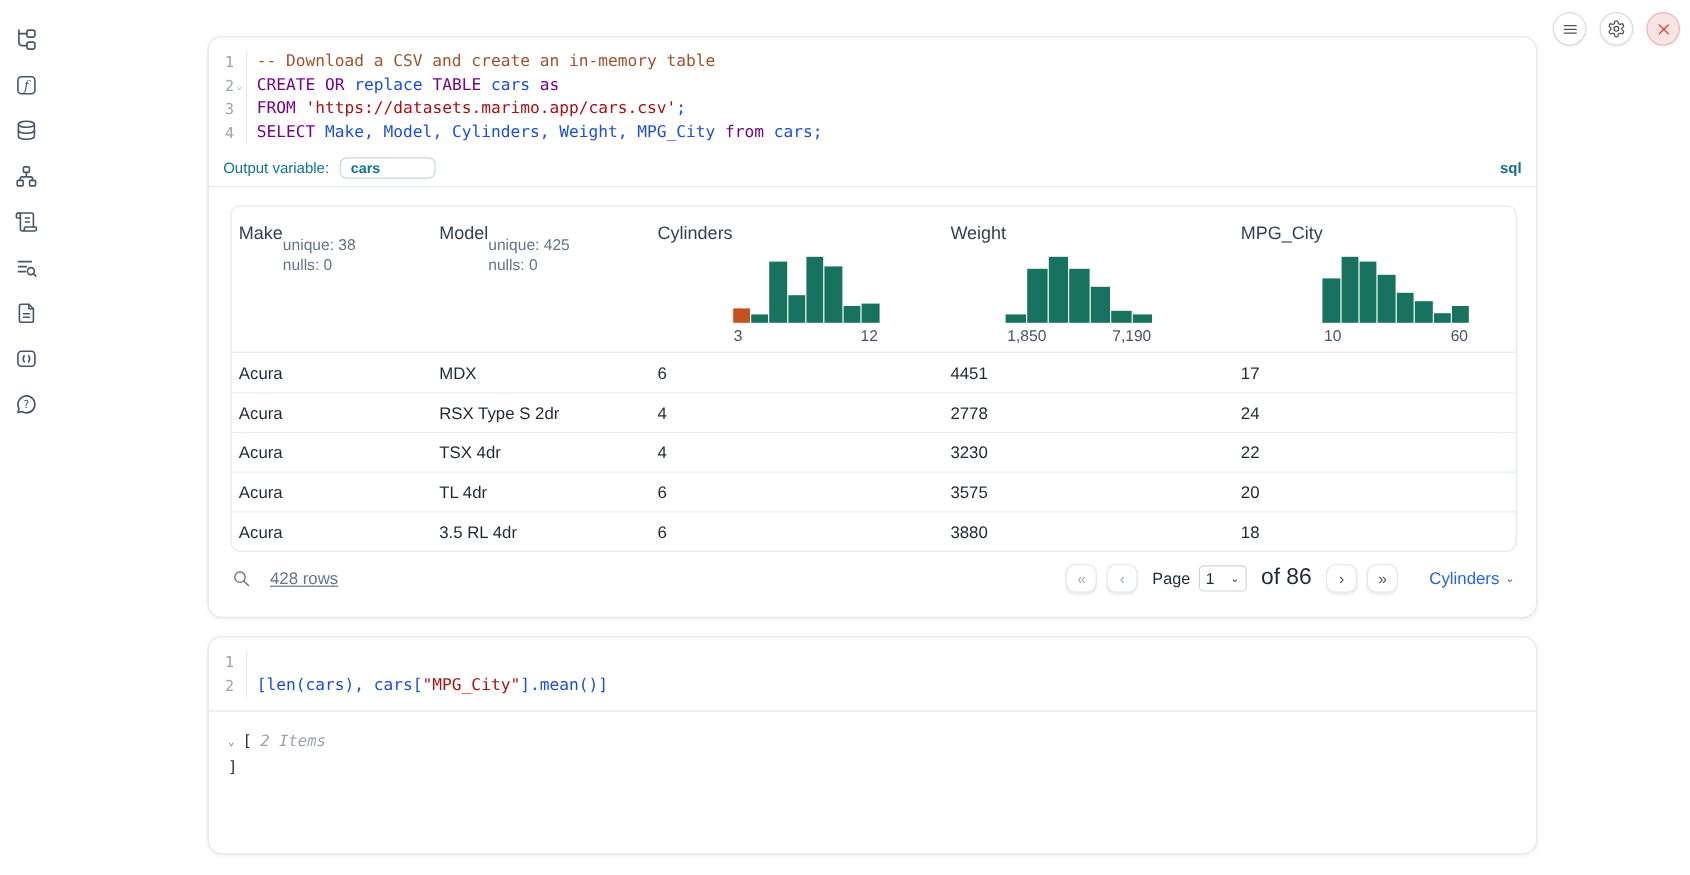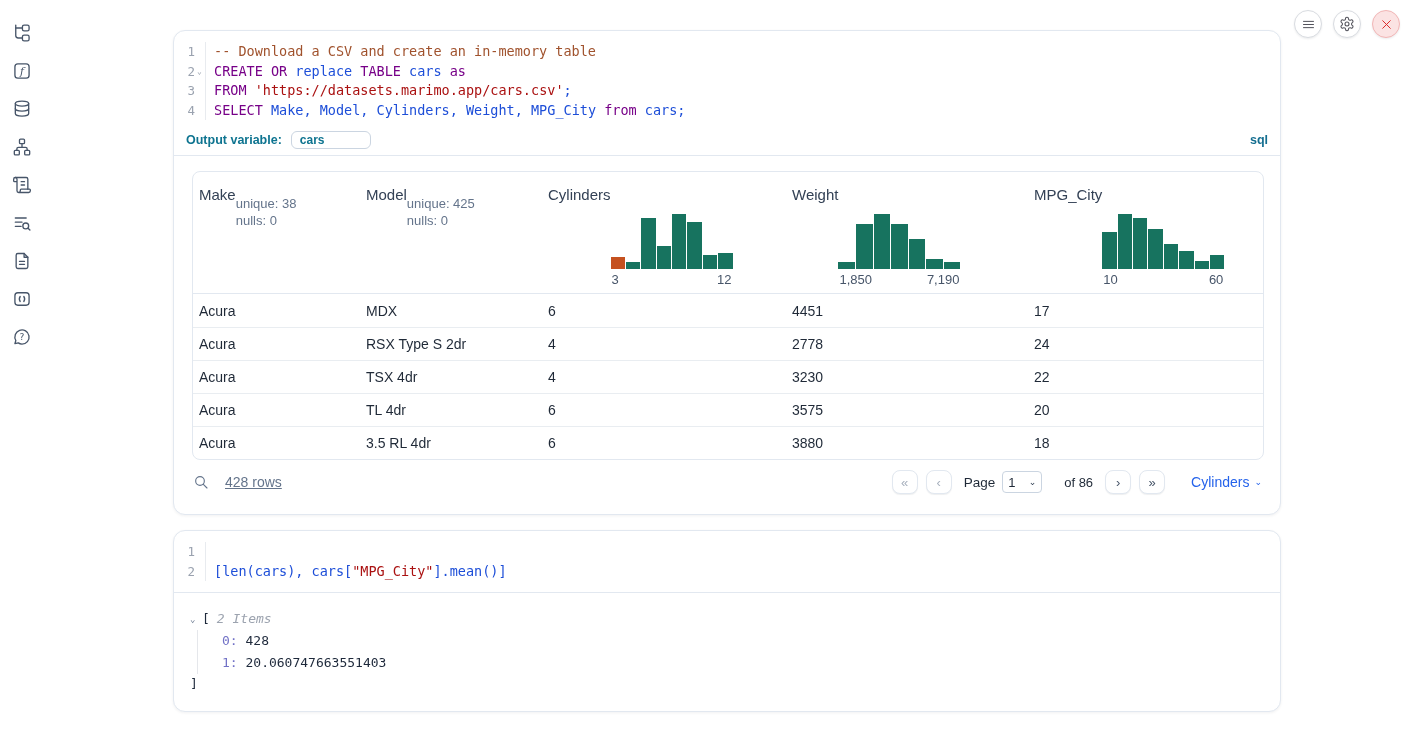--- a/index.html
+++ b/index.html
@@ -38,21 +38,21 @@
   .line-content { padding-left:8px; color:#1f2937; }
   .tok-comment { color:#a0522d; }
   .tok-keyword { color:#770088; }
   .tok-string  { color:#aa1111; }
   .tok-plain   { color:#1d4ed8; }
   .sql-code { padding-bottom:8px; }
 
   
   .outvar-row { height:27px; margin-top:1px; border-bottom:1px solid #e2e8f0;
     display:flex; align-items:center; padding:0 12px 4px 12px; }
-  .outvar-label { font-size:12.5px; font-weight:bold; color:#0e7490; }
+  .outvar-label { font-size:12.5px; font-weight:normal; color:#0e7490; }
   .outvar-input { margin-left:9px; width:80px; height:18px; border:1px solid #cbd5e1; border-radius:6px;
     font-size:12px; font-weight:bold; color:#0e7490; padding:0 8px; line-height:16px;
     font-family:"Liberation Sans", sans-serif; }
   .lang-badge { margin-left:auto; font-size:12.5px; font-weight:bold; color:#146e90; }
 
   
   .table-box { margin:15px 16px 0 18px; border:1px solid #e2e8f0; border-radius:8px; overflow:hidden; }
   .tgrid { display:grid; grid-template-columns:167px 182px 244px 242px 1fr; }
   .thead { height:122px; border-bottom:1px solid #e2e8f0; }
   .th { padding:14px 8px 0 6px; display:flex; }
@@ -77,21 +77,21 @@
   .pg-btn { width:26px; height:24px; border:1px solid #e2e8f0; border-radius:8px; background:#fff;
     box-shadow:0 1px 1px rgba(15,23,42,.07); display:flex; align-items:center; justify-content:center;
     font-size:13px; color:#475569; }
   .pg-btn.disabled { color:#a7b0bd; }
   .pg-btn + .pg-btn { margin-left:8px; }
   .page-label { margin-left:12px; font-size:13.5px; color:#1f2937; }
   .page-select { margin-left:7px; width:40px; height:22px; border:1px solid #cbd5e1; border-radius:4px;
     display:flex; align-items:center; justify-content:space-between; padding:0 5px;
     font-size:13px; color:#1f2937; background:#fff; }
   .page-select .chev { font-size:9px; color:#334155; }
-  .of-label { margin-left:22px; font-size:13px; color:#1f2937; }
+  .of-label { margin-left:12px; font-size:19px; color:#1f2937; }
   .pg-next { margin-left:12px; }
   .download { margin-left:26px; display:flex; align-items:center; gap:5px;
     font-size:14px; color:#2563eb; }
   .download .chev { font-size:9px; color:#2563eb; }
 
   
   .py-code { padding-bottom:11px; border-bottom:1px solid #e2e8f0; }
   .tree-out { padding:15px 0 0 16px; font-family:"DejaVu Sans Mono", monospace;
     font-size:13px; line-height:22px; color:#1e293b; }
   .tree-head { display:flex; align-items:center; }
@@ -347,25 +347,15 @@
       <div class="code-line"><div class="gutter"><span class="lnum">1</span><span class="foldch"></span></div></div>
       <div class="code-line"><div class="gutter"><span class="lnum">2</span><span class="foldch"></span></div><div class="line-content"><span class="tok-plain">[len(cars), cars[</span><span class="tok-string">"MPG_City"</span><span class="tok-plain">].mean()]</span></div></div>
     </div>
 
   <div class="tree-out">
     <div class="tree-head">
       <span class="tree-chev">⌄</span>
       <span>[</span>
       <span class="tree-items-label">2 Items</span>
     </div>
-    <div class="tree-entries">
-      <div class="tree-entry">
-        <span class="tree-key">0: </span>
-        <span class="tree-val">428</span>
-      </div>
-      <div class="tree-entry">
-        <span class="tree-key">1: </span>
-        <span class="tree-val">20.060747663551403</span>
-      </div>
-    </div>
     <div class="tree-close">]</div>
   </div>
 </section>
 
 </body></html>

